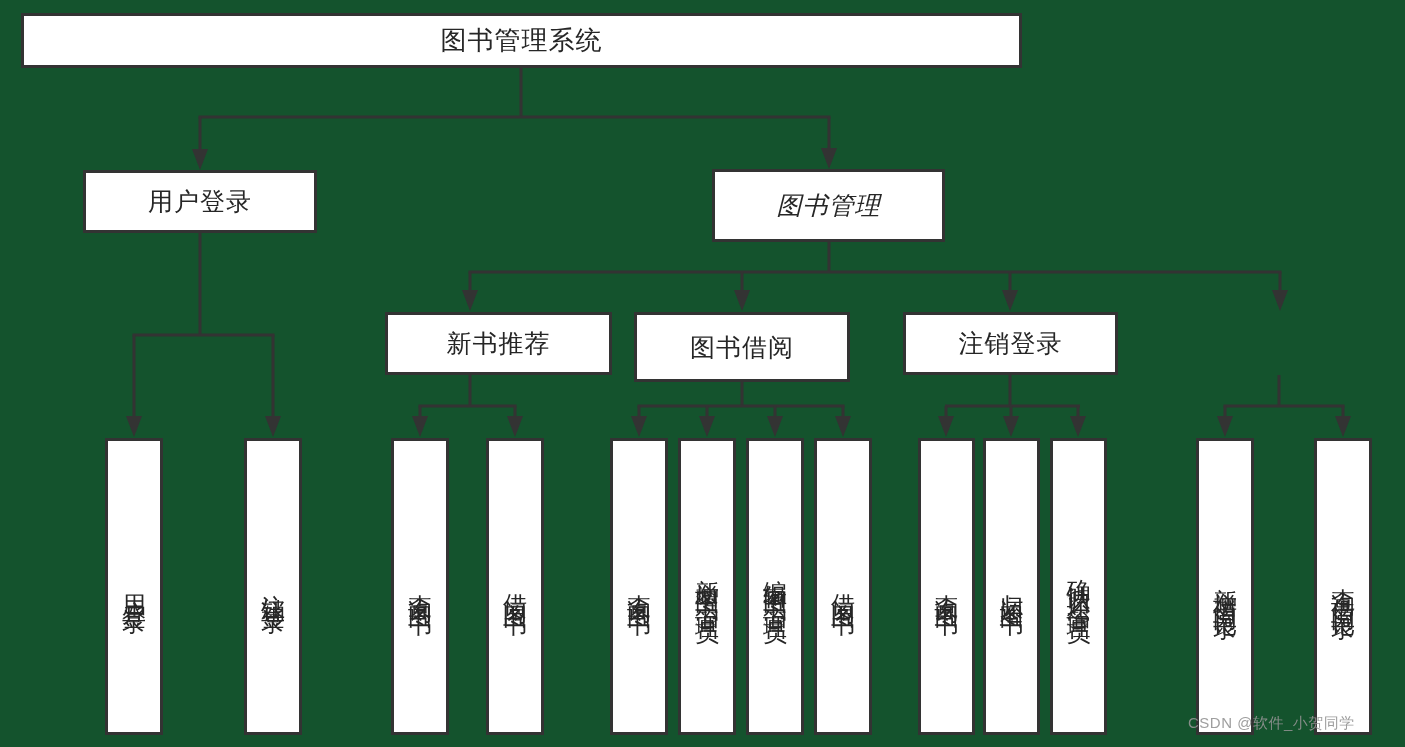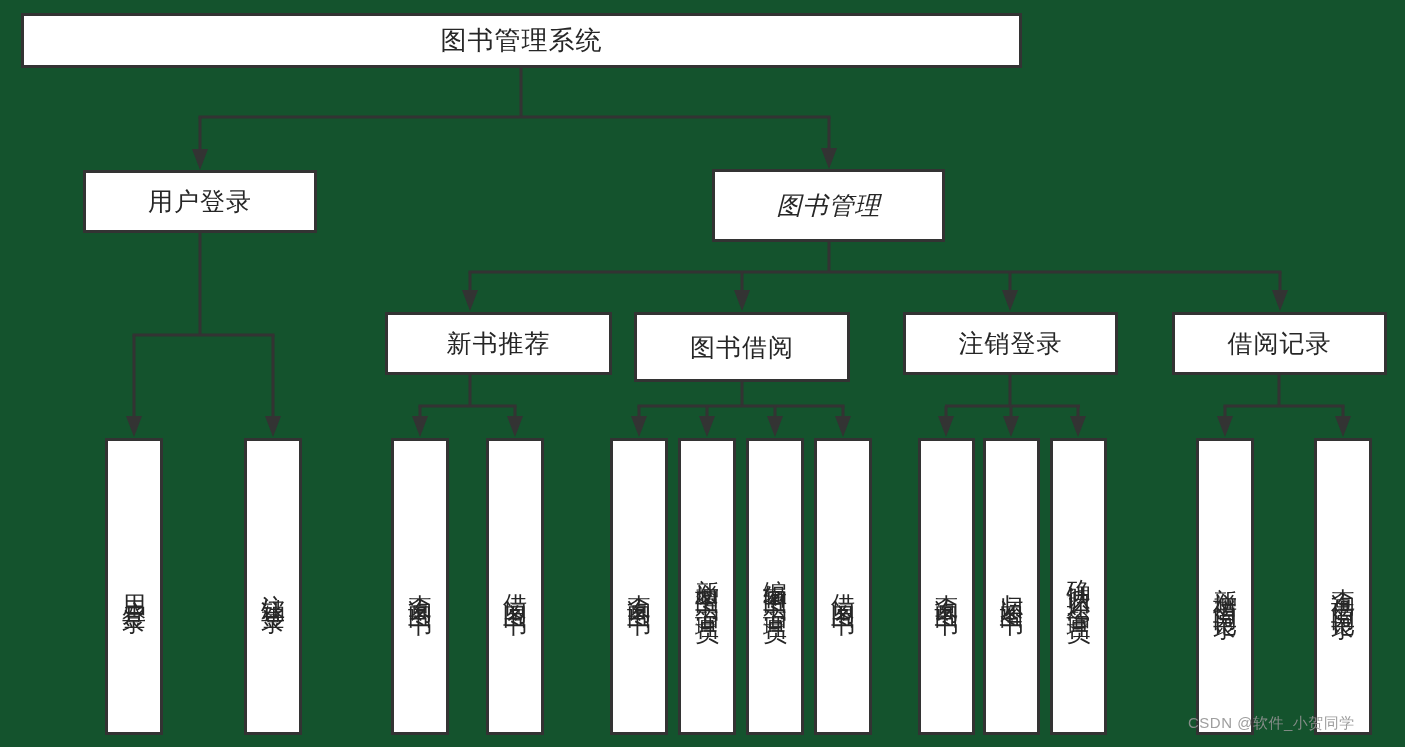--- a/index.html
+++ b/index.html
@@ -117,21 +117,20 @@
   </svg>
 
   <div class="node root" style="left:21px; top:13px; width:1001px; height:55px;">图书管理系统</div>
 
   <div class="node level" style="left:83px; top:170px; width:234px; height:63px;">用户登录</div>
   <div class="node level" style="left:712px; top:169px; width:233px; height:73px;font-style:italic;">图书管理</div>
 
   <div class="node level" style="left:385px; top:312px; width:227px; height:63px;">新书推荐</div>
   <div class="node level" style="left:634px; top:312px; width:216px; height:70px;">图书借阅</div>
   <div class="node level" style="left:903px; top:312px; width:215px; height:63px;">注销登录</div>
-  <div class="node level" style="left:1172px; top:312px; width:215px; height:63px;">借阅记录</div>
 
   <div class="node leaf" style="left:105px;">用户登录</div>
   <div class="node leaf" style="left:244px;">注销登录</div>
 
   <div class="node leaf" style="left:391px;">查询图书</div>
   <div class="node leaf" style="left:486px;">借阅图书</div>
 
   <div class="node leaf" style="left:610px;">查询图书</div>
   <div class="node leaf" style="left:678px;">新增图书（管理员）</div>
   <div class="node leaf" style="left:746px;">编辑图书（管理员）</div>

